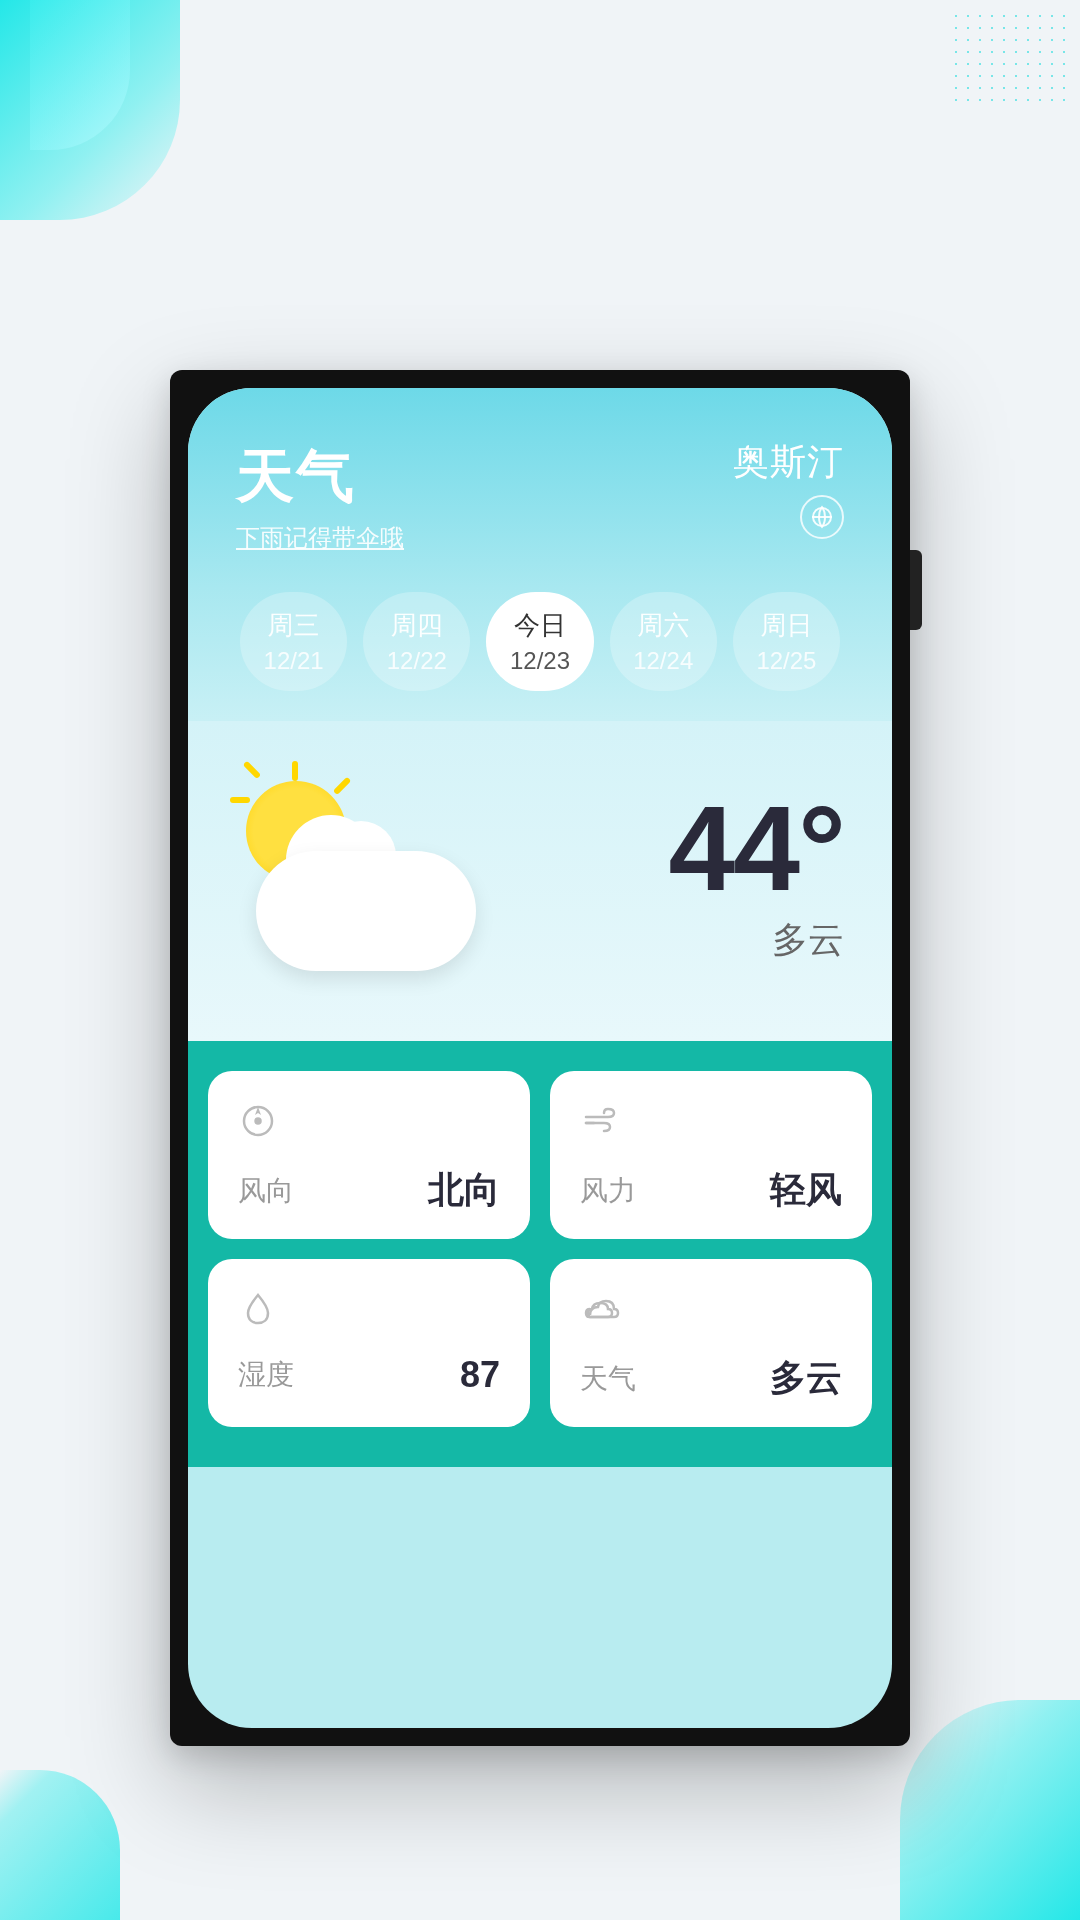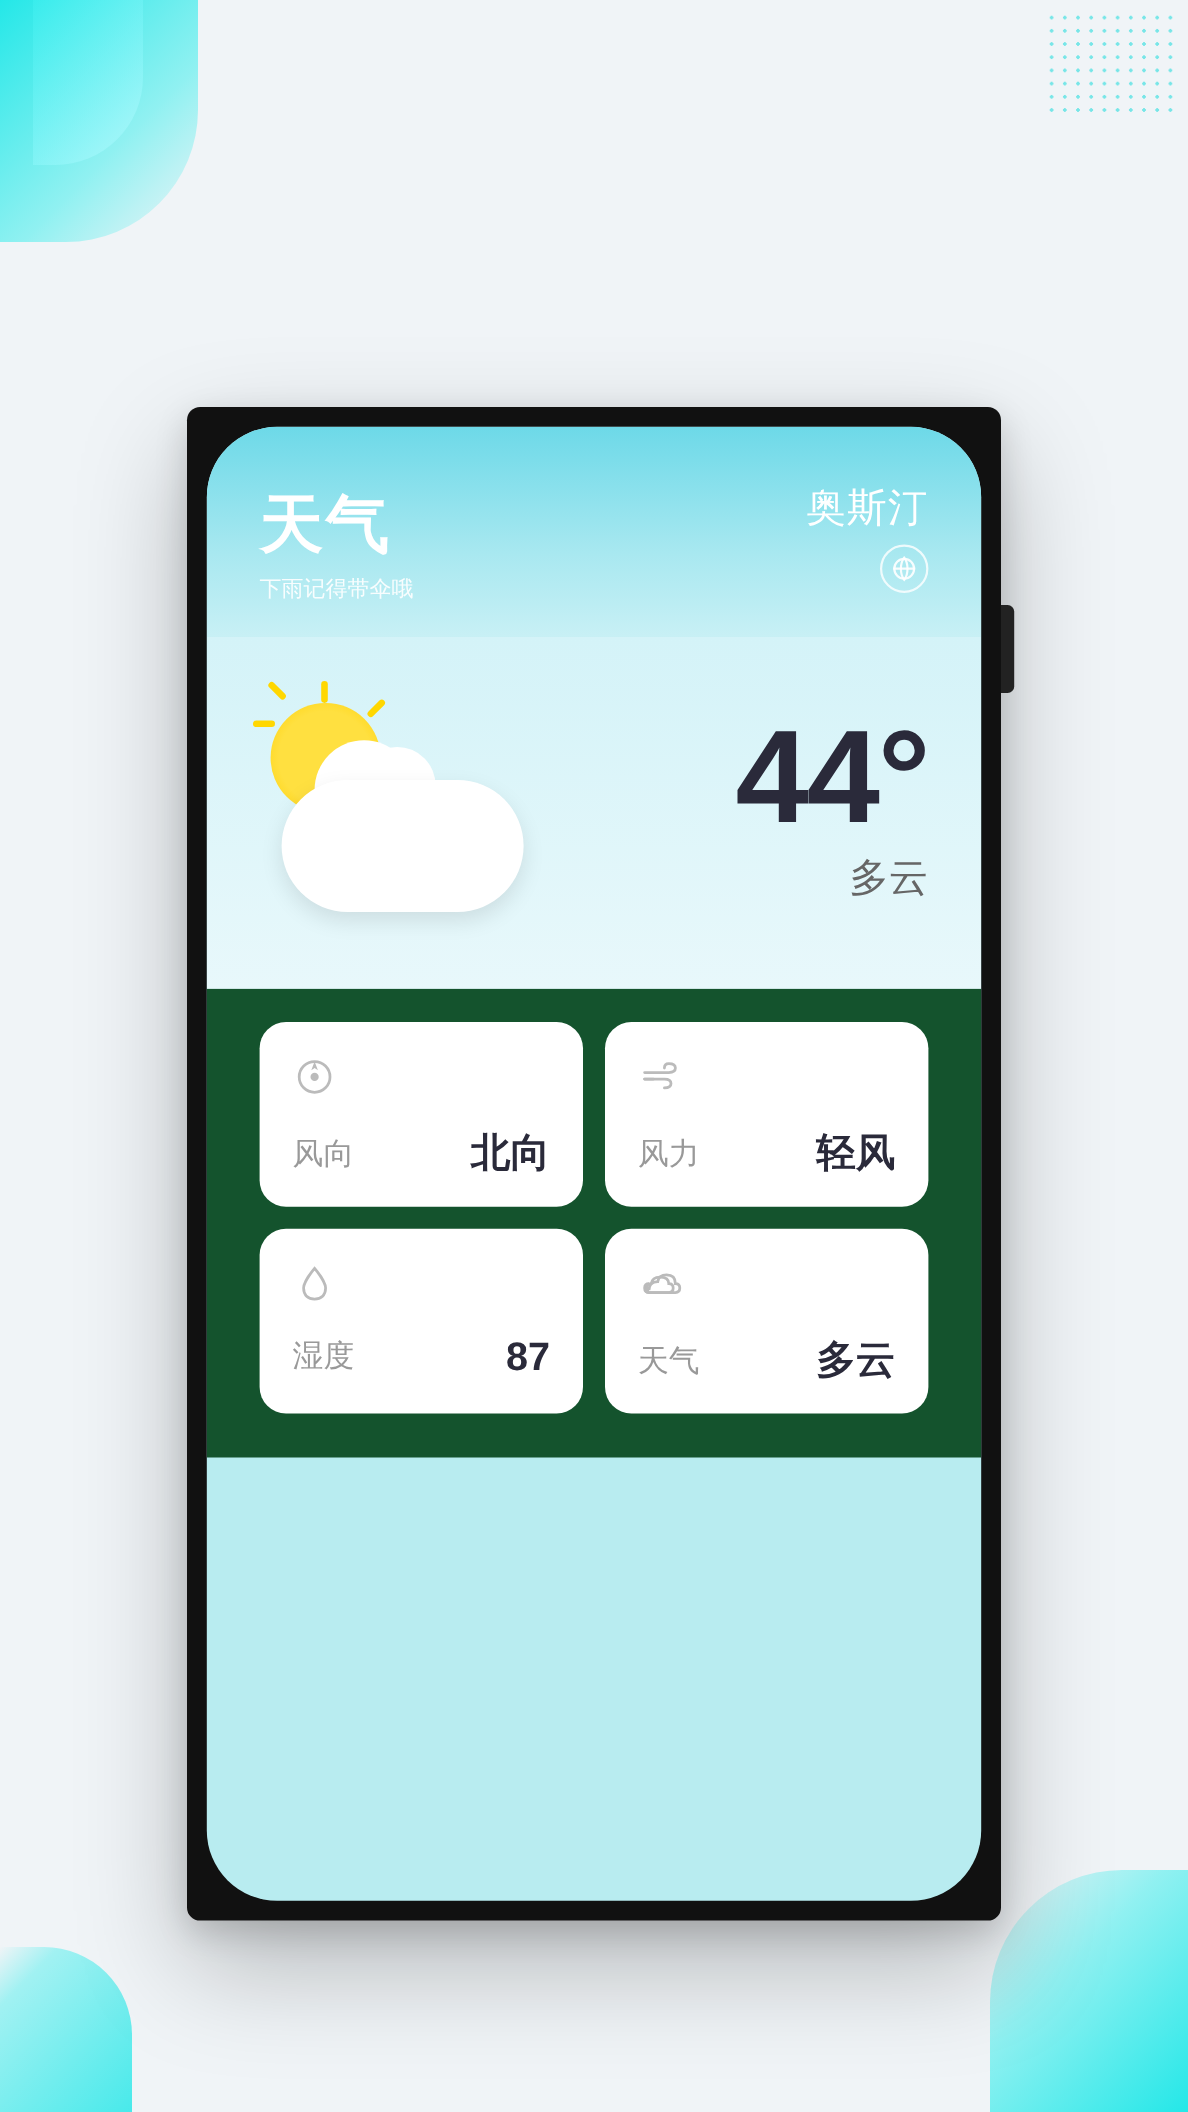--- a/index.html
+++ b/index.html
@@ -128,23 +128,24 @@
     .weather-title-block {}
 
     .weather-app-title {
       font-size: 58px;
       font-weight: 700;
       color: white;
       letter-spacing: 2px;
     }
 
     .weather-tagline {
-      font-size: 20px;
+      font-size: 24px;
       color: rgba(255,255,255,0.9);
       margin-top: 6px;
+      text-decoration: underline;
     }
 
     .location-block {
       text-align: right;
     }
 
     .location-name {
       font-size: 36px;
       color: white;
       font-weight: 500;
@@ -305,22 +306,22 @@
 
     .temp-desc {
       font-size: 36px;
       color: #666;
       margin-top: 8px;
       text-align: right;
     }
 
     
     .weather-details {
-      background: #14532d;
-      padding: 30px 48px 40px;
+      background: #14b8a6;
+      padding: 30px 20px 40px;
     }
 
     .detail-grid {
       display: grid;
       grid-template-columns: 1fr 1fr;
       gap: 20px;
     }
 
     .detail-card {
       background: white;
@@ -383,20 +384,43 @@
                 <svg width="24" height="24" viewBox="0 0 24 24" fill="none" stroke="rgba(255,255,255,0.9)" stroke-width="2">
                   <circle cx="12" cy="12" r="9"></circle>
                   <line x1="2" y1="12" x2="22" y2="12"></line>
                   <path d="M12 2 C8 7 8 17 12 22 C16 17 16 7 12 2Z"></path>
                 </svg>
               </div>
             </div>
           </div>
         </div>
 
+        <div class="day-selector">
+
+        <div class="day-item">
+              <div class="day-name">周三</div>
+              <div class="day-date">12/21</div>
+            </div>
+            <div class="day-item">
+              <div class="day-name">周四</div>
+              <div class="day-date">12/22</div>
+            </div>
+            <div class="day-item active">
+              <div class="day-name">今日</div>
+              <div class="day-date">12/23</div>
+            </div>
+            <div class="day-item">
+              <div class="day-name">周六</div>
+              <div class="day-date">12/24</div>
+            </div>
+            <div class="day-item">
+              <div class="day-name">周日</div>
+              <div class="day-date">12/25</div>
+            </div>
+          </div>
       </div>
 
       <div class="weather-main">
         <div class="weather-icon-area">
           <div class="sun-cloud-icon">
 
             <div class="sun-ray ray3"></div>
             <div class="sun-ray ray1"></div>
             <div class="sun-ray ray2"></div>
             <div class="sun-ray ray4"></div>

